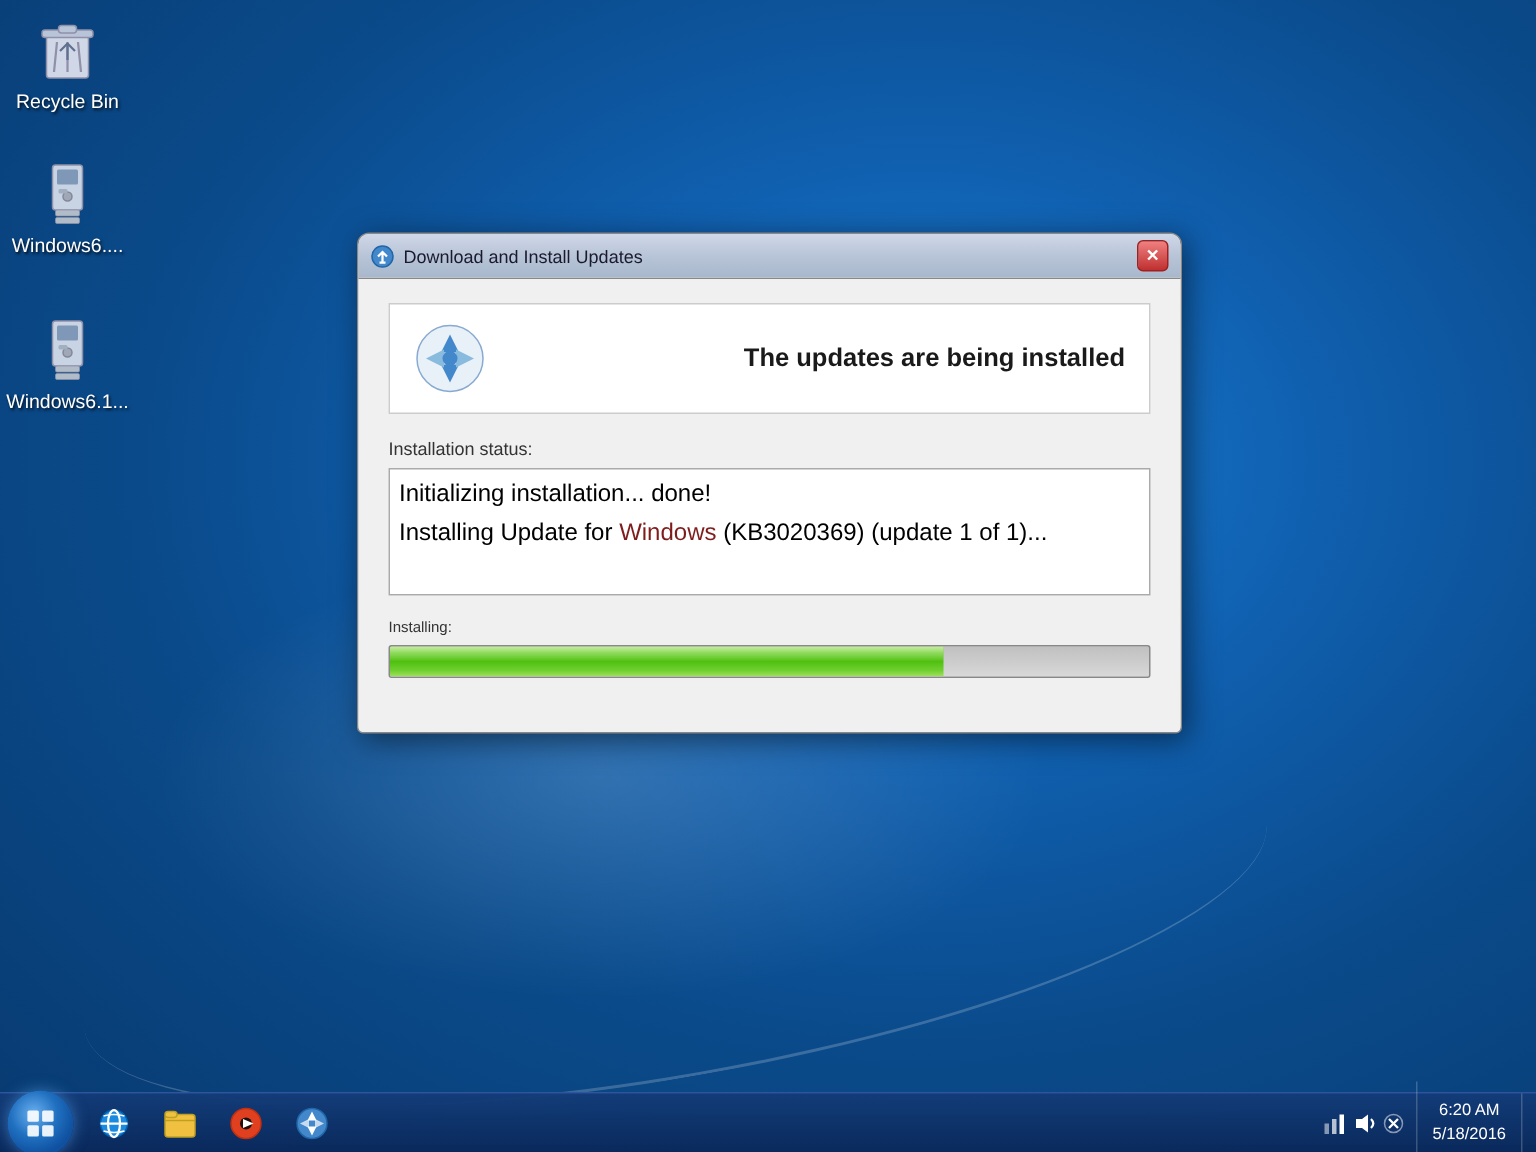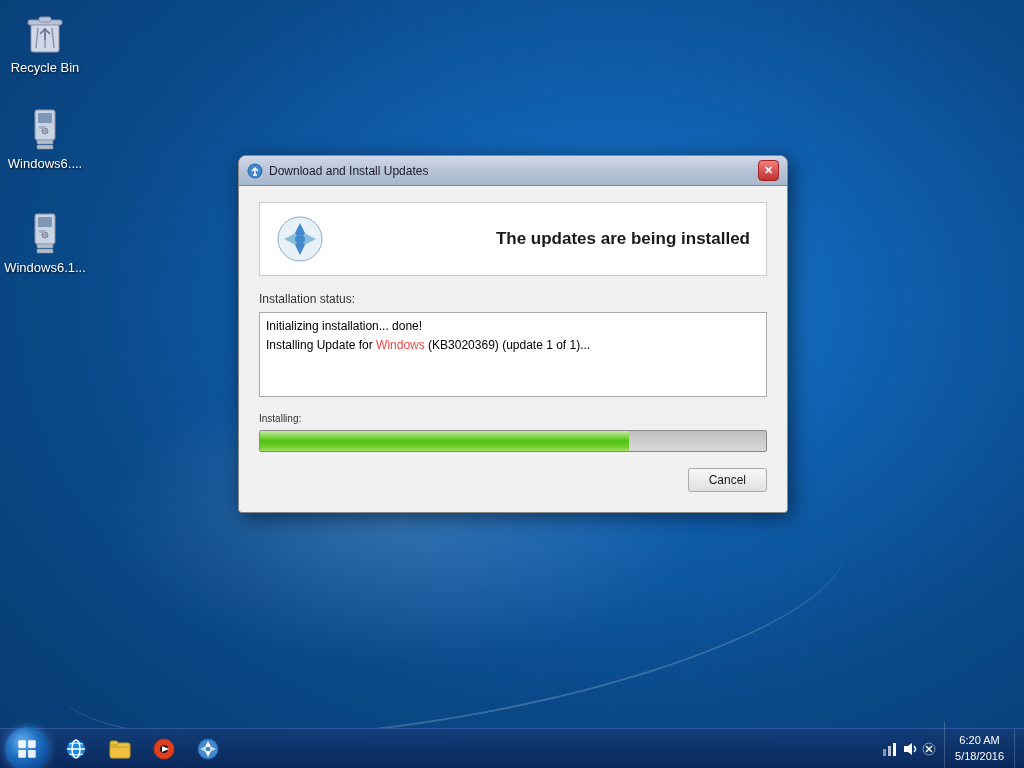--- a/index.html
+++ b/index.html
@@ -241,21 +241,21 @@
       color: #333;
     }
 
     .status-box {
       width: 100%;
       height: 85px;
       border: 1px solid #aaa;
       background: white;
       overflow-y: auto;
       padding: 4px 6px;
-      font-size: 12px;
+      font-size: 16px;
       margin-bottom: 16px;
       resize: none;
     }
     .status-line {
       line-height: 1.6;
     }
 
     
     .installing-label {
       font-size: 10px;
@@ -405,31 +405,28 @@
             <path d="M40 24 L28 18 L28 30 Z" fill="#88bbdd"></path>
             <circle cx="24" cy="24" r="5" fill="#4488cc"></circle>
           </svg>
         </div>
         <span class="header-title">The updates are being installed</span>
       </div>
 
       <div class="status-label">Installation status:</div>
       <div class="status-box">
         <div class="status-line">Initializing installation... done!</div>
-        <div class="status-line">Installing Update for <span style="color:#ef4444">Windows</span> (KB3020369) (update 1 of 1)...</div>
+        <div class="status-line">Installing Update for <span style="color:#7f1d1d">Windows</span> (KB3020369) (update 1 of 1)...</div>
       </div>
 
       <div class="installing-label">Installing:</div>
       <div class="progress-container">
         <div class="progress-bar" style="width: 73%;"></div>
       </div>
 
-      <div class="dialog-footer">
-        <button class="cancel-button">Cancel</button>
-      </div>
     </div>
   </div>
 
   <div id="taskbar">
 
     <div id="start-button">
       <div class="start-orb">
         <svg width="22" height="22" viewBox="0 0 22 22">
           <path d="M2 11 L11 2 L20 11 L11 20 Z" fill="none"></path>
 

